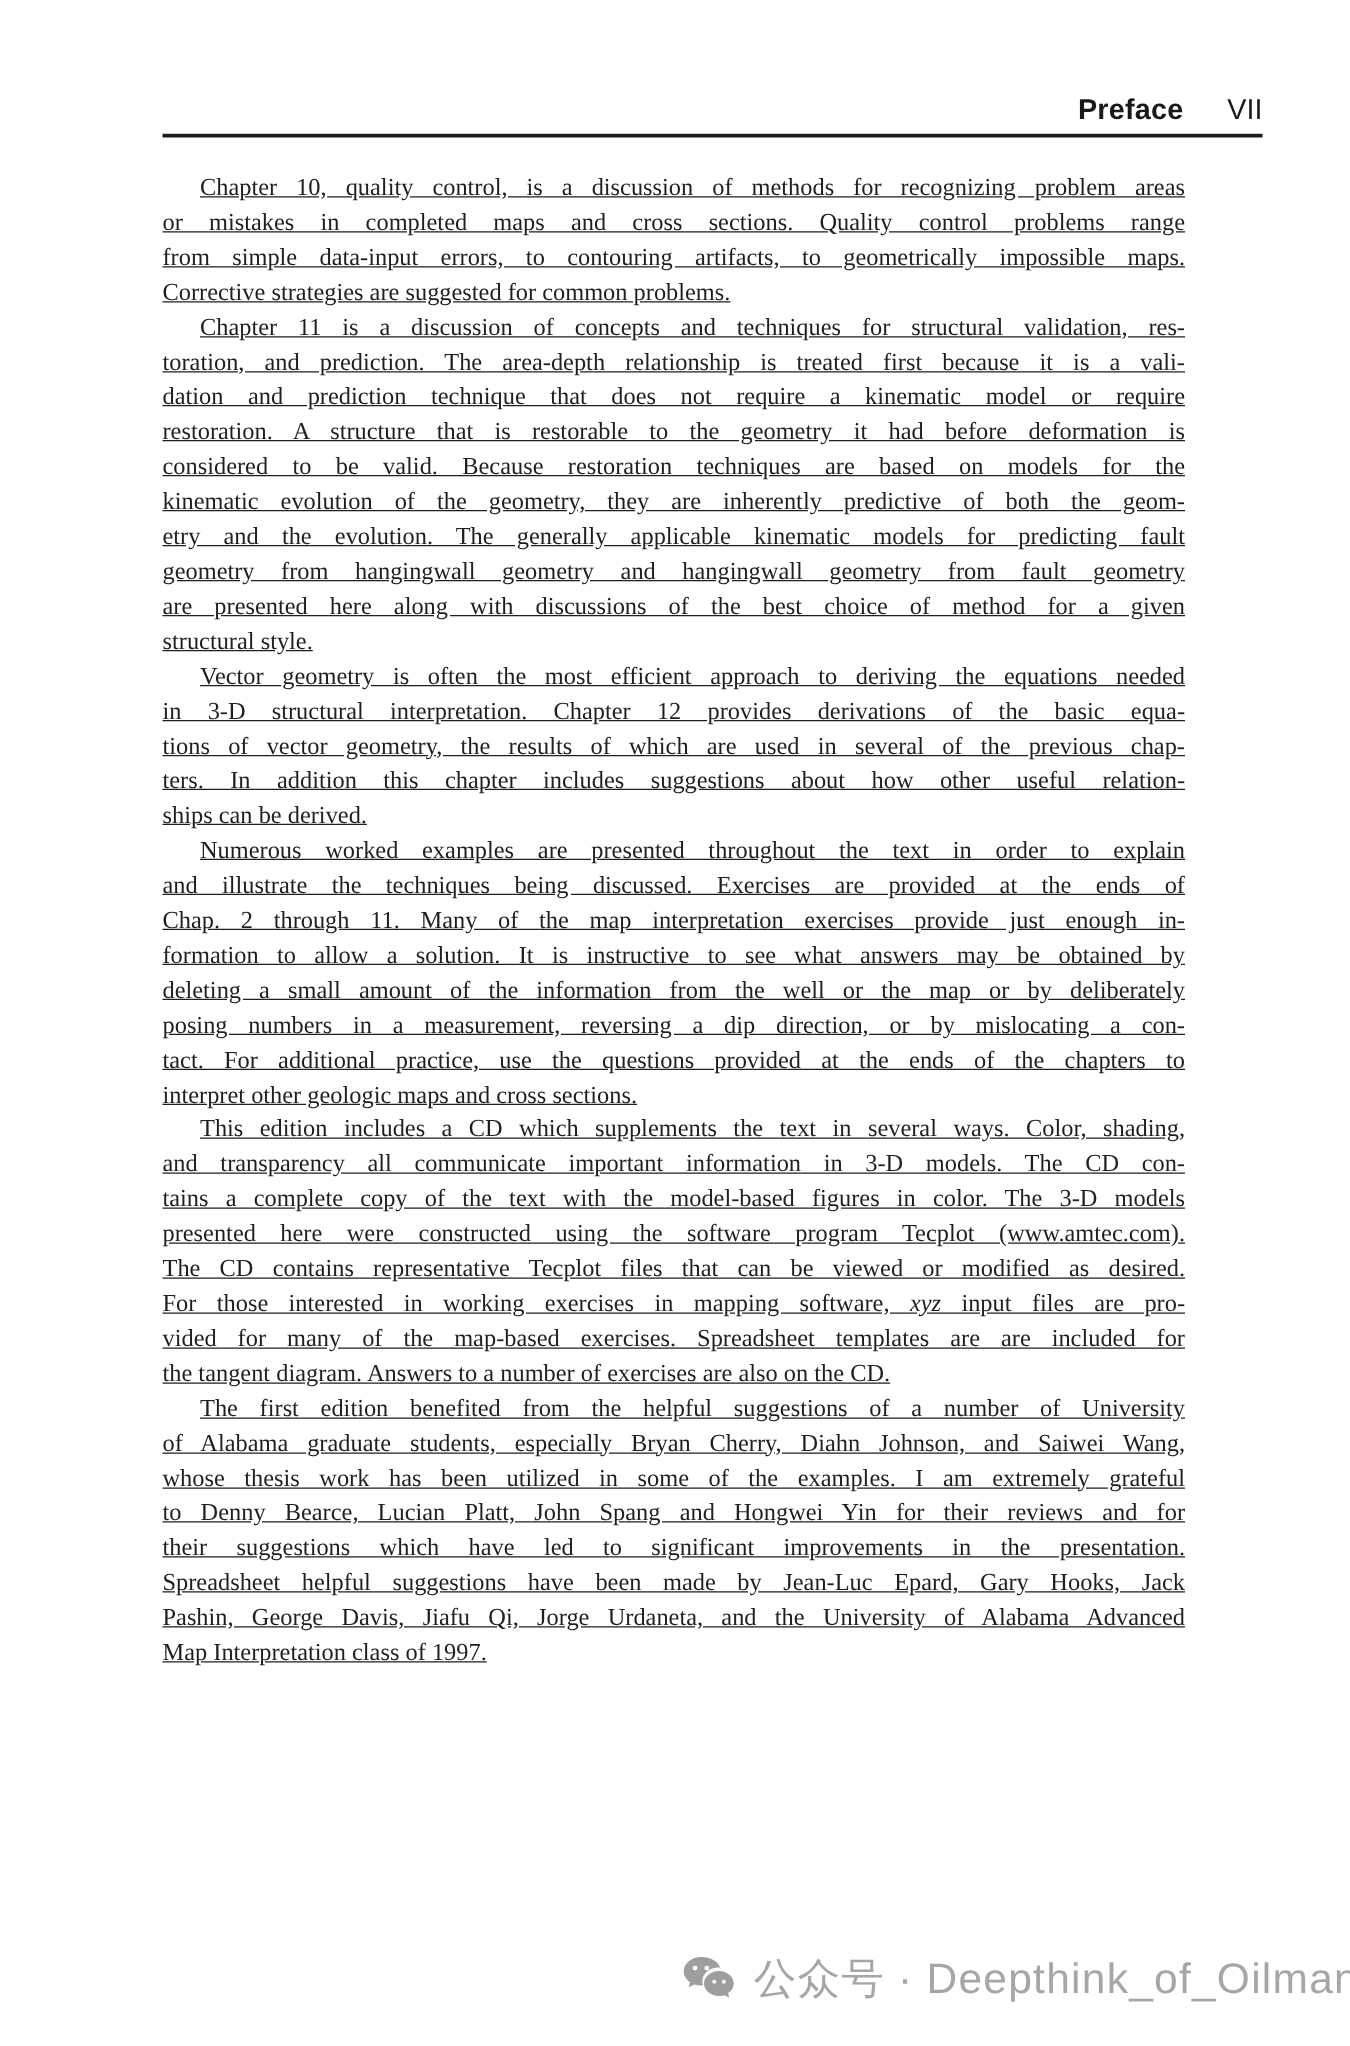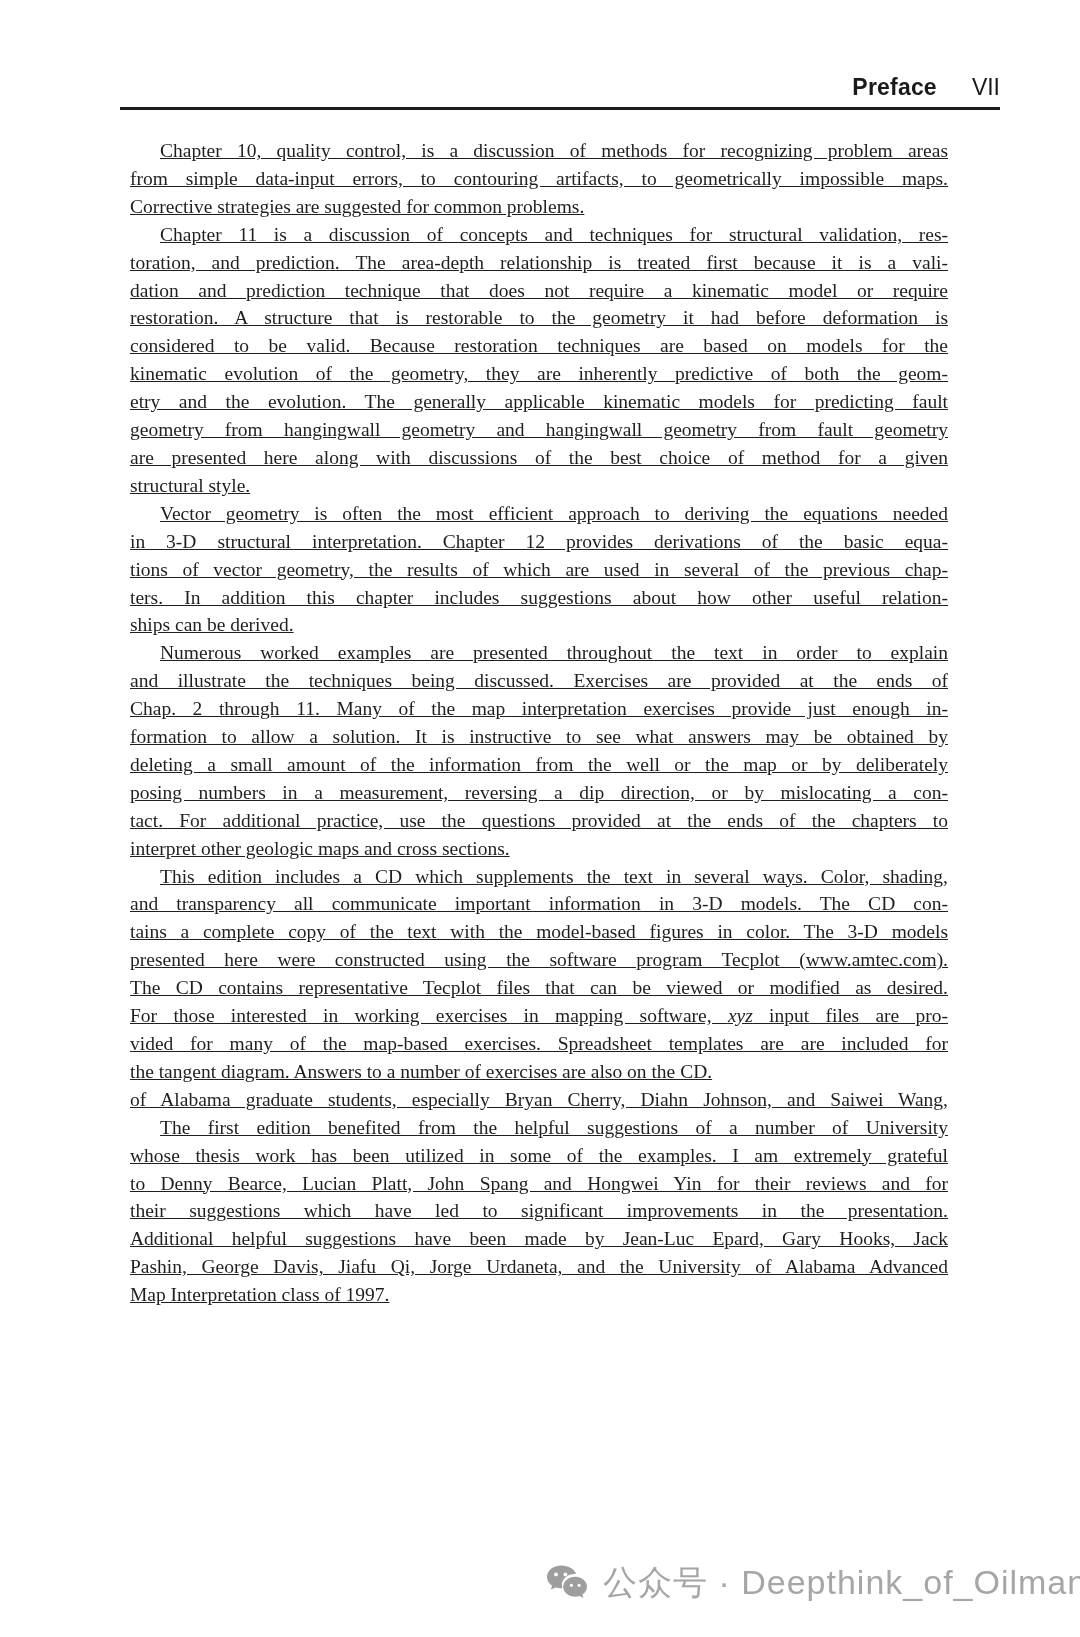--- a/index.html
+++ b/index.html
@@ -9,21 +9,21 @@
     font-family:"Liberation Serif", serif;
     position:relative;
     overflow:hidden;
   }
   .page {
     position:absolute; inset:0;
     background:#ffffff;
   }
   
   .header {
-    position:absolute; left:120px; top:74px; width:880px;
+    position:absolute; left:130px; top:74px; width:880px;
   }
   .header-row {
     display:flex; justify-content:flex-end; align-items:baseline; gap:35px;
   }
   .header-title {
     font-family:"Liberation Sans", sans-serif;
     font-weight:700; font-size:23px; color:#1a1a1a; letter-spacing:.2px;
   }
   .header-page {
     font-family:Liberation Sans, sans-serif;
@@ -66,20 +66,21 @@
     <div class="header-row">
       <span class="header-title">Preface</span>
       <span class="header-page">VII</span>
     </div>
     <div class="header-rule"></div>
   </div>
 
   <div class="body-text">
       <div class="para">
         <div class="line first"><span>Chapter 10, quality control, is a discussion of methods for recognizing problem areas</span></div>
+        <div class="line"><span>or mistakes in completed maps and cross sections. Quality control problems range</span></div>
         <div class="line"><span>from simple data-input errors, to contouring artifacts, to geometrically impossible maps.</span></div>
         <div class="line last"><span>Corrective strategies are suggested for common problems.</span></div>
       </div>
       <div class="para">
         <div class="line first"><span>Chapter 11 is a discussion of concepts and techniques for structural validation, res-</span></div>
         <div class="line"><span>toration, and prediction. The area-depth relationship is treated first because it is a vali-</span></div>
         <div class="line"><span>dation and prediction technique that does not require a kinematic model or require</span></div>
         <div class="line"><span>restoration. A structure that is restorable to the geometry it had before deformation is</span></div>
         <div class="line"><span>considered to be valid. Because restoration techniques are based on models for the</span></div>
         <div class="line"><span>kinematic evolution of the geometry, they are inherently predictive of both the geom-</span></div>
@@ -109,26 +110,26 @@
         <div class="line first"><span>This edition includes a CD which supplements the text in several ways. Color, shading,</span></div>
         <div class="line"><span>and transparency all communicate important information in 3-D models. The CD con-</span></div>
         <div class="line"><span>tains a complete copy of the text with the model-based figures in color. The 3-D models</span></div>
         <div class="line"><span>presented here were constructed using the software program Tecplot (www.amtec.com).</span></div>
         <div class="line"><span>The CD contains representative Tecplot files that can be viewed or modified as desired.</span></div>
         <div class="line"><span>For those interested in working exercises in mapping software, </span><em>xyz</em><span> input files are pro-</span></div>
         <div class="line"><span>vided for many of the map-based exercises. Spreadsheet templates are are included for</span></div>
         <div class="line last"><span>the tangent diagram. Answers to a number of exercises are also on the CD.</span></div>
       </div>
       <div class="para">
+        <div class="line first"><span>The first edition benefited from the helpful suggestions of a number of University</span></div>
         <div class="line"><span>of Alabama graduate students, especially Bryan Cherry, Diahn Johnson, and Saiwei Wang,</span></div>
-        <div class="line first"><span>The first edition benefited from the helpful suggestions of a number of University</span></div>
         <div class="line"><span>whose thesis work has been utilized in some of the examples. I am extremely grateful</span></div>
         <div class="line"><span>to Denny Bearce, Lucian Platt, John Spang and Hongwei Yin for their reviews and for</span></div>
         <div class="line"><span>their suggestions which have led to significant improvements in the presentation.</span></div>
-        <div class="line"><span>Additional helpful suggestions have been made by Jean-Luc Epard, Gary Hooks, Jack</span></div>
+        <div class="line"><span>Spreadsheet helpful suggestions have been made by Jean-Luc Epard, Gary Hooks, Jack</span></div>
         <div class="line"><span>Pashin, George Davis, Jiafu Qi, Jorge Urdaneta, and the University of Alabama Advanced</span></div>
         <div class="line last"><span>Map Interpretation class of 1997.</span></div>
       </div>
     </div>
 
   <div class="footer">
     <svg class="wechat-icon" width="46" height="40" viewBox="0 0 46 40" xmlns="http://www.w3.org/2000/svg">
       <g fill="#9e9e9e">
         <path d="M16 2.5 C8.3 2.5 2 7.6 2 13.9 c0 3.6 2 6.8 5.1 8.8 l-1.3 4.1 4.6-2.3 c1.7.5 3.6.8 5.6.8 .5 0 1 0 1.5-.1 -.4-1.1-.6-2.2-.6-3.4 0-6 5.8-10.8 12.9-10.8 .4 0 .9 0 1.3.1 C29.9 6.4 23.6 2.5 16 2.5 z"></path>
         <path d="M30.2 13.8 c-6.6 0-12 4.5-12 10 0 5.5 5.4 10 12 10 1.5 0 3-.2 4.4-.7 l3.9 2-1.1-3.6 c2.8-1.8 4.6-4.6 4.6-7.7 0-5.5-5.3-10-11.8-10 z"></path>

